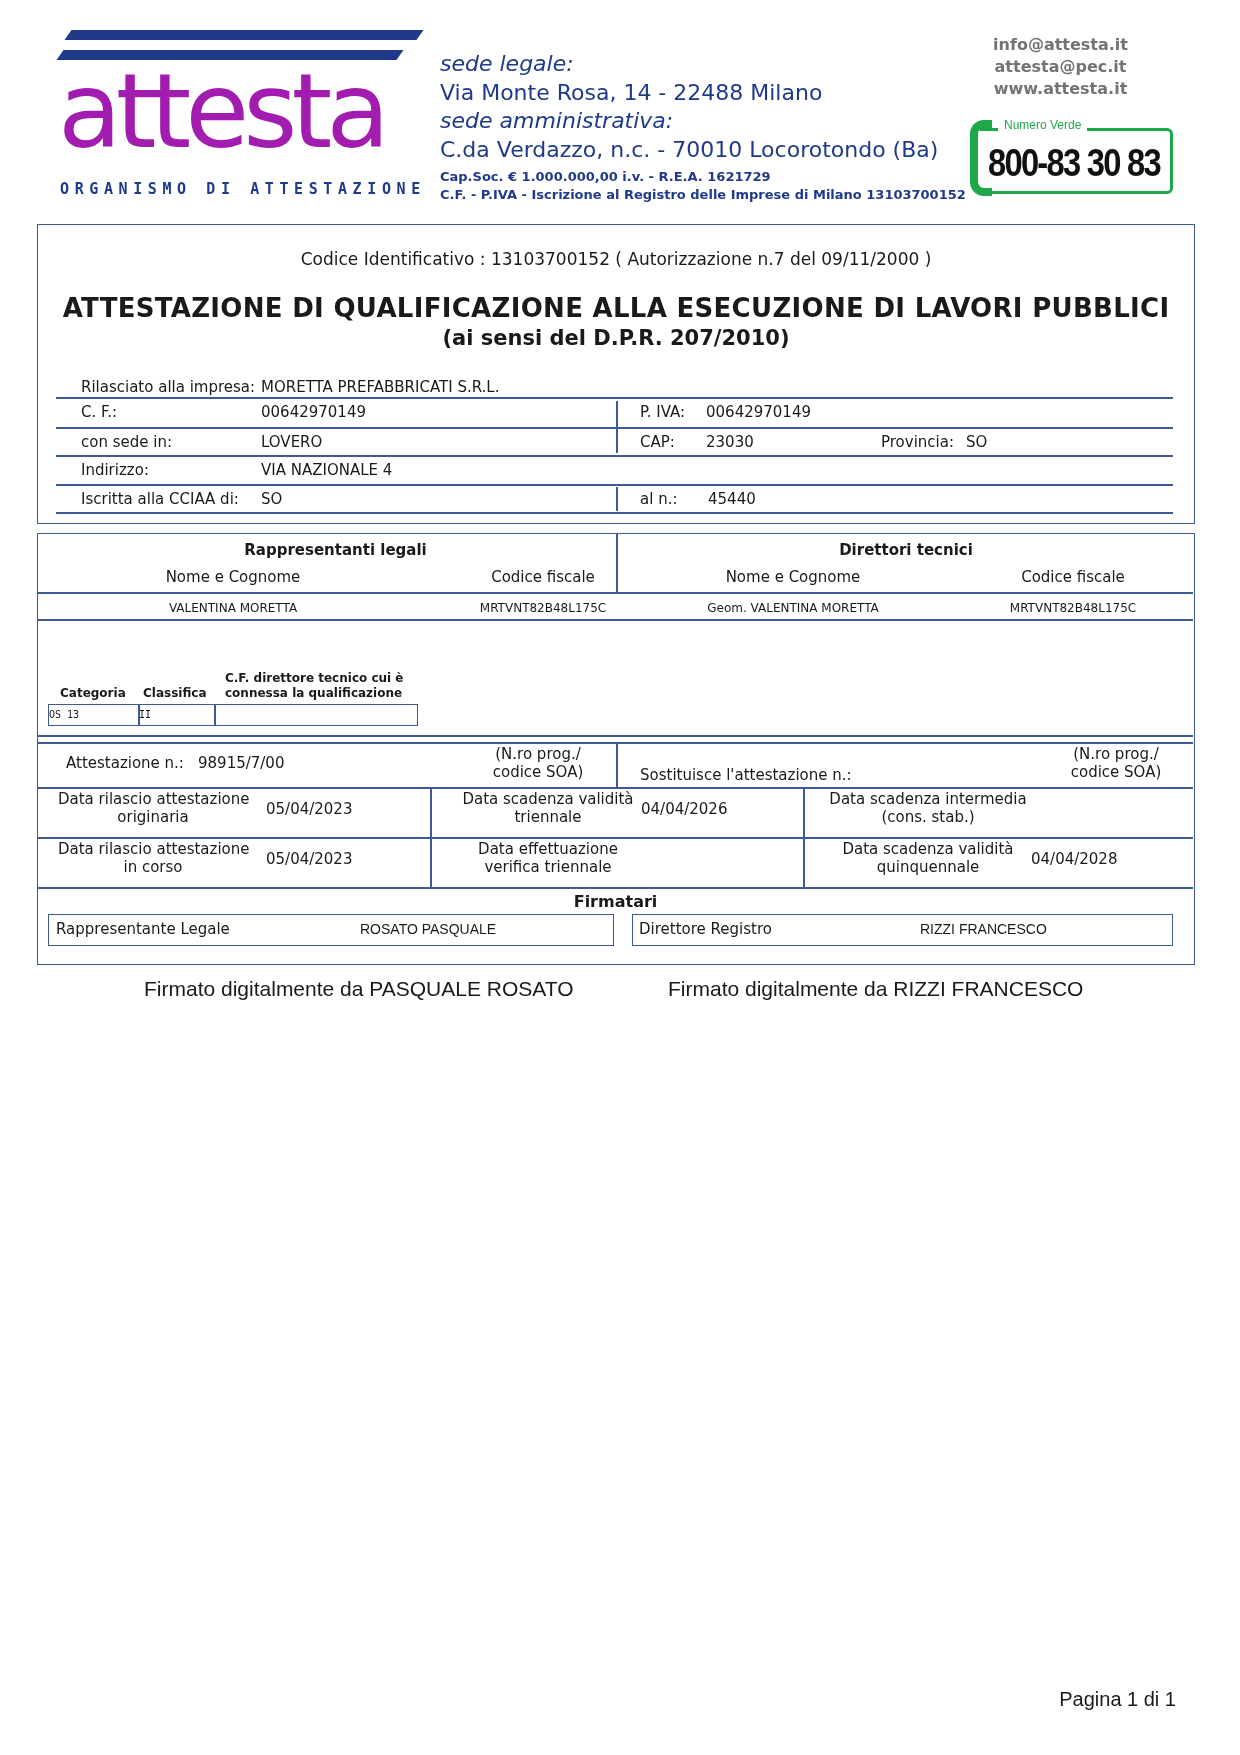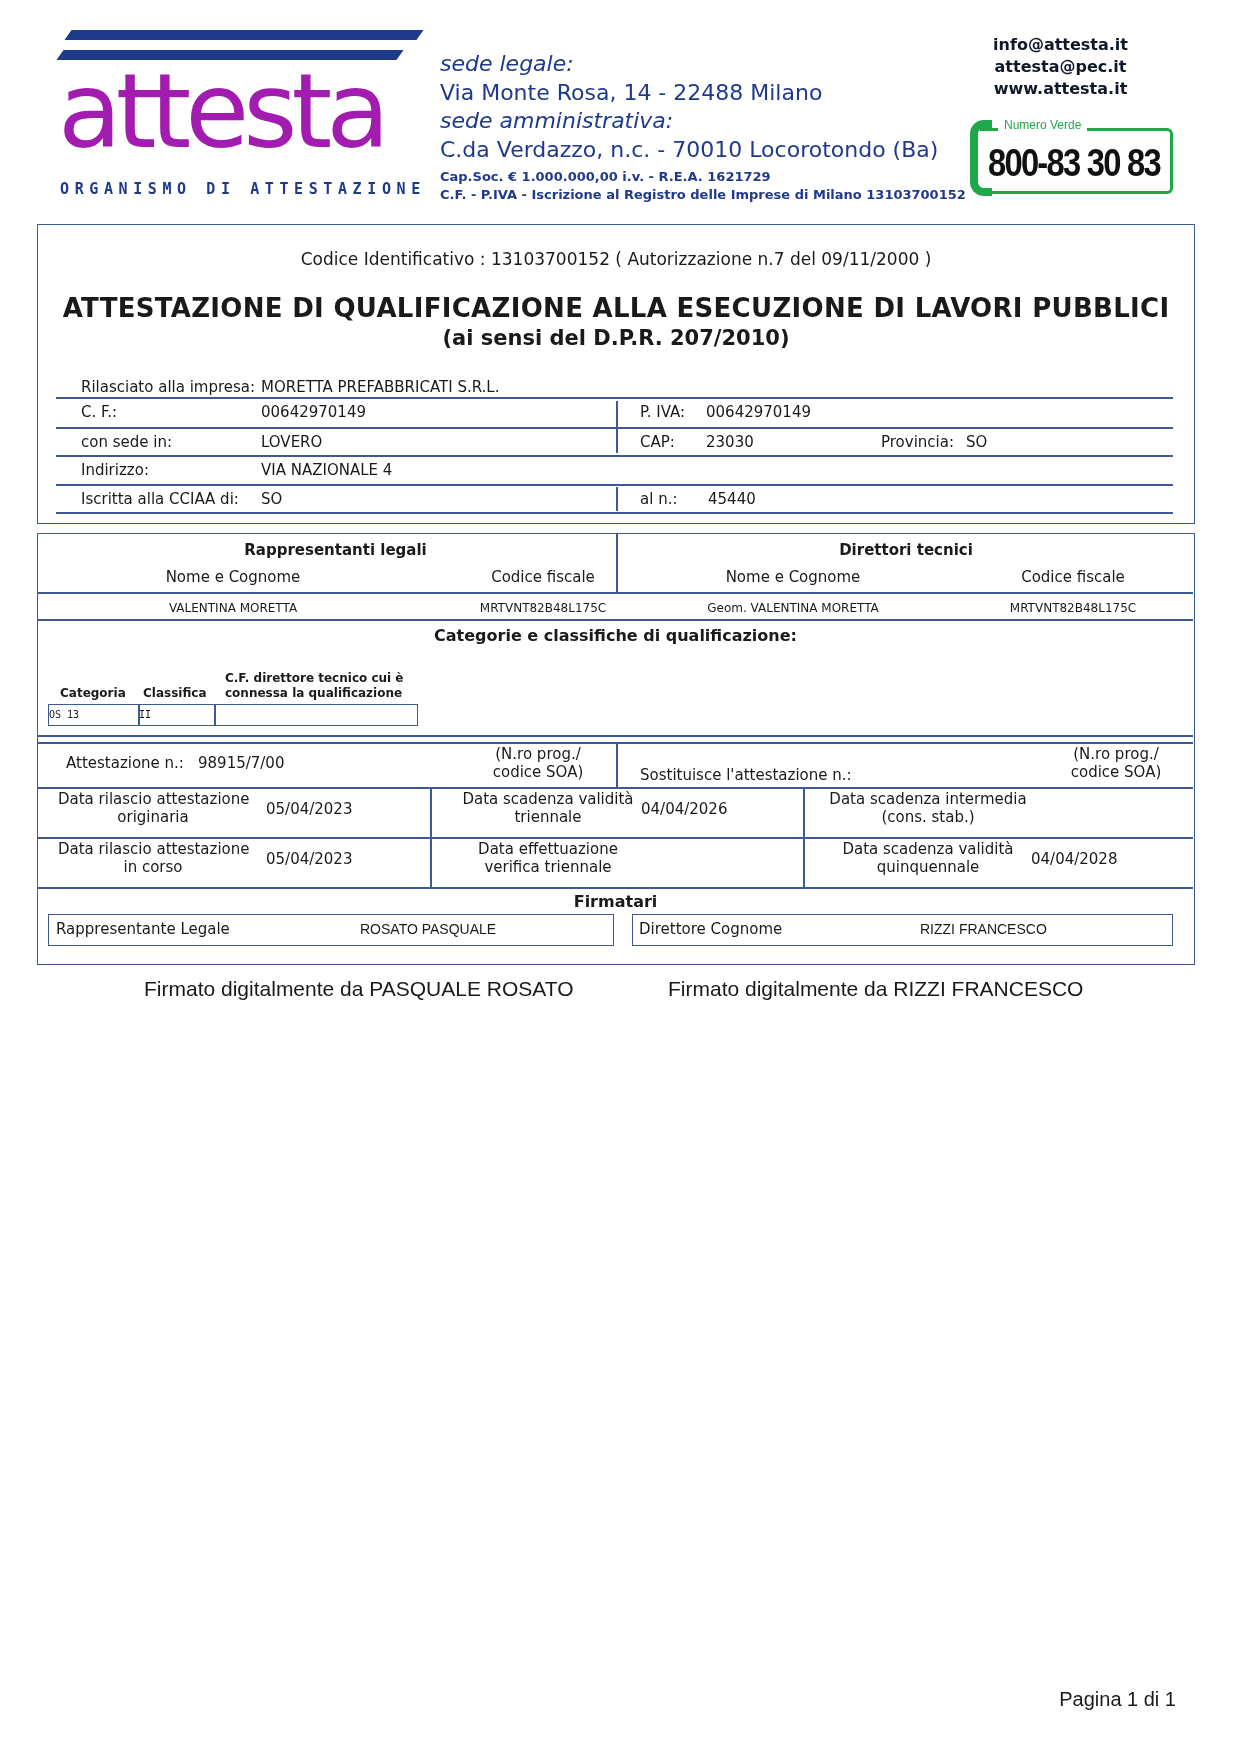--- a/index.html
+++ b/index.html
@@ -11,21 +11,21 @@
   .logo .bar1 { position: absolute; left: 10px; top: 2px; width: 352px; height: 10px; background: #1f3a8a; transform: skewX(-35deg); }
   .logo .bar2 { position: absolute; left: 2px; top: 22px; width: 340px; height: 10px; background: #1f3a8a; transform: skewX(-35deg); }
   .logo .word { position: absolute; left: 0; top: 28px; font-family: "DejaVu Sans", sans-serif; font-size: 104px; line-height: 110px; color: #a21caf; letter-spacing: -6px; font-weight: normal; }
   .logo .sub { position: absolute; left: 2px; top: 152px; font-family: "DejaVu Sans Mono", monospace; font-size: 15px; letter-spacing: 5.6px; color: #1f3a8a; font-weight: bold; white-space: nowrap; }
 
   .addr { position: absolute; left: 440px; top: 50px; color: #1f3a8a; font-family: "DejaVu Sans", sans-serif; }
   .addr .it { font-style: italic; font-size: 22px; line-height: 28px; }
   .addr .big { font-size: 22px; line-height: 29px; }
   .addr .small { font-size: 13px; line-height: 18px; font-weight: bold; }
 
-  .contacts { position: absolute; right: 112px; top: 34px; text-align: center; color: #0f172a; font-weight: bold; font-size: 16px; line-height: 22px; }
+  .contacts { position: absolute; right: 112px; top: 34px; text-align: center; color: #737373; font-weight: bold; font-size: 16px; line-height: 22px; }
 
   .verde { position: absolute; left: 970px; top: 120px; width: 205px; height: 76px; }
   .verde .frame { position: absolute; left: 10px; top: 8px; width: 193px; height: 66px; border: 3px solid #1fa84a; border-left: none; border-radius: 0 6px 6px 0; }
   .verde .handset { position: absolute; left: 0; top: 0; width: 22px; height: 76px; border: 8px solid #1fa84a; border-right: none; border-radius: 14px 0 0 14px; }
   .verde .lbl { position: absolute; left: 28px; top: -2px; background: #fff; padding: 0 6px; font-size: 12px; color: #1fa84a; font-family: "Liberation Sans", sans-serif; }
   .verde .num { position: absolute; left: 18px; top: 22px; font-family: "Liberation Sans", sans-serif; font-weight: bold; font-size: 38px; letter-spacing: -2px; color: #111; transform: scaleX(0.86); transform-origin: left; white-space: nowrap; }
 
   
   .box { position: absolute; left: 37px; width: 1158px; border: 1.5px solid #3d5a94; }
   .line { position: absolute; height: 1.5px; background: #3d5a94; }
@@ -129,21 +129,20 @@
   <div>
     <div class="t c small" style="left:80px;width:230px;top:67px;">VALENTINA MORETTA</div>
     <div class="t c small" style="left:390px;width:230px;top:67px;">MRTVNT82B48L175C</div>
   </div>
   <div>
     <div class="t c small" style="left:640px;width:230px;top:67px;">Geom. VALENTINA MORETTA</div>
     <div class="t c small" style="left:920px;width:230px;top:67px;">MRTVNT82B48L175C</div>
   </div>
   <div class="line" style="left:0;width:1155px;top:85px;height:2px;"></div>
 
-  <div class="t bold c" style="left:0;width:1155px;top:92px;font-size:16px;">Categorie e classifiche di qualificazione:</div>
 
   <div class="t bold small" style="left:22px;top:152px;">Categoria</div>
   <div class="t bold small" style="left:105px;top:152px;">Classifica</div>
   <div class="t bold small" style="left:187px;top:137px;">C.F. direttore tecnico cui è</div>
   <div class="t bold small" style="left:187px;top:152px;">connessa la qualificazione</div>
 
   <div>
     <div class="cat-cell" style="left:10px;top:170px;width:92px;">OS 13</div>
     <div class="cat-cell" style="left:100px;top:170px;width:78px;">II</div>
     <div class="cat-cell" style="left:176px;top:170px;width:204px;"></div>
@@ -202,21 +201,21 @@
   </div>
   <span class="t" style="left:993px;top:316px;">04/04/2028</span>
   <div class="line" style="left:0;width:1155px;top:353px;"></div>
 
   <div class="t bold c" style="left:0;width:1155px;top:358px;font-size:16px;">Firmatari</div>
   <div class="sig-box" style="left:10px;top:380px;width:566px;">
     <span class="t" style="left:7px;top:5px;">Rappresentante Legale</span>
     <span class="t" style="left:311px;top:6px;font-family:'Liberation Sans',sans-serif;font-size:14px;">ROSATO PASQUALE</span>
   </div>
   <div class="sig-box" style="left:594px;top:380px;width:541px;">
-    <span class="t" style="left:6px;top:5px;">Direttore Cognome</span>
+    <span class="t" style="left:6px;top:5px;">Direttore Registro</span>
     <span class="t" style="left:287px;top:6px;font-family:'Liberation Sans',sans-serif;font-size:14px;">RIZZI FRANCESCO</span>
   </div>
 </div>
 
 <div class="signed" style="left:144px;">Firmato digitalmente da PASQUALE ROSATO</div>
 <div class="signed" style="left:668px;">Firmato digitalmente da RIZZI FRANCESCO</div>
 
 <div class="page-num">Pagina 1 di 1</div>
 
 </body></html>

